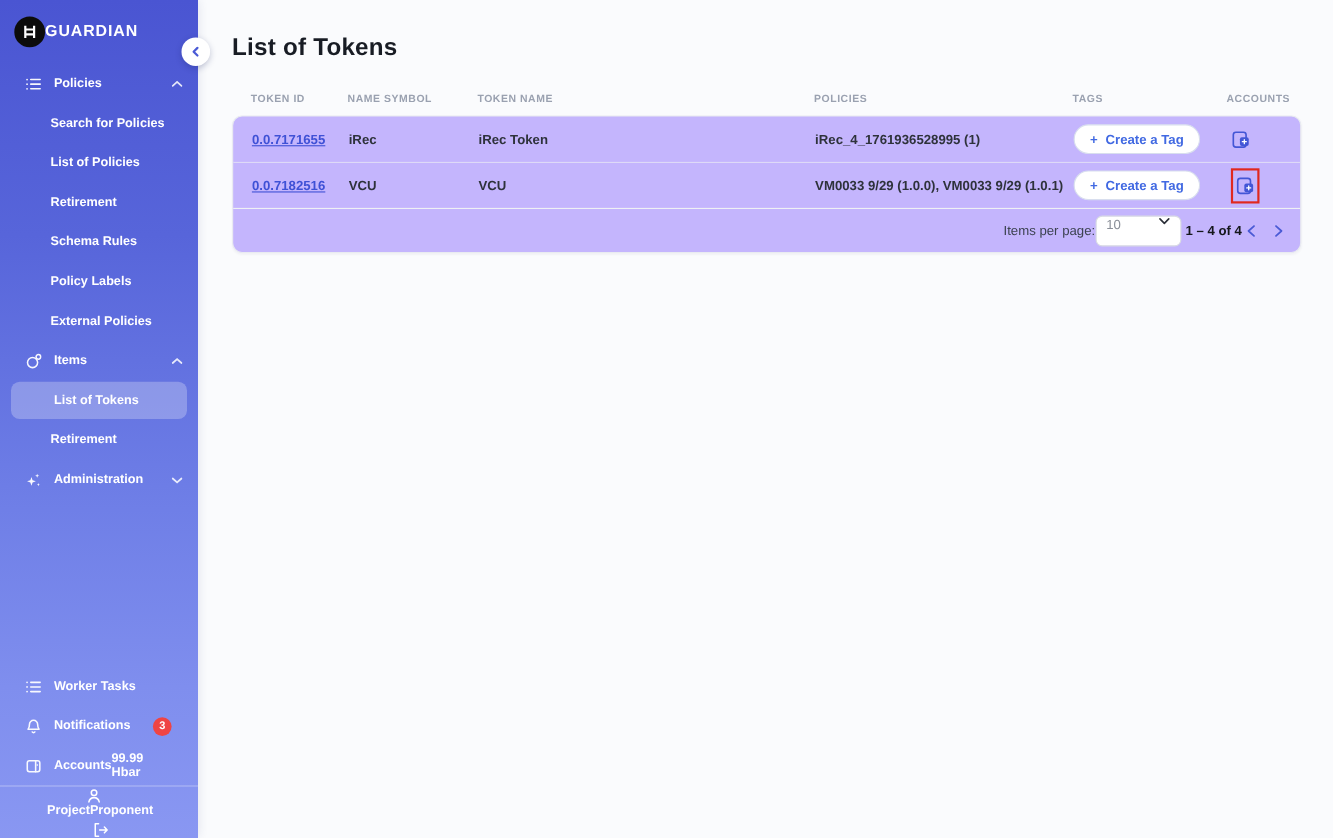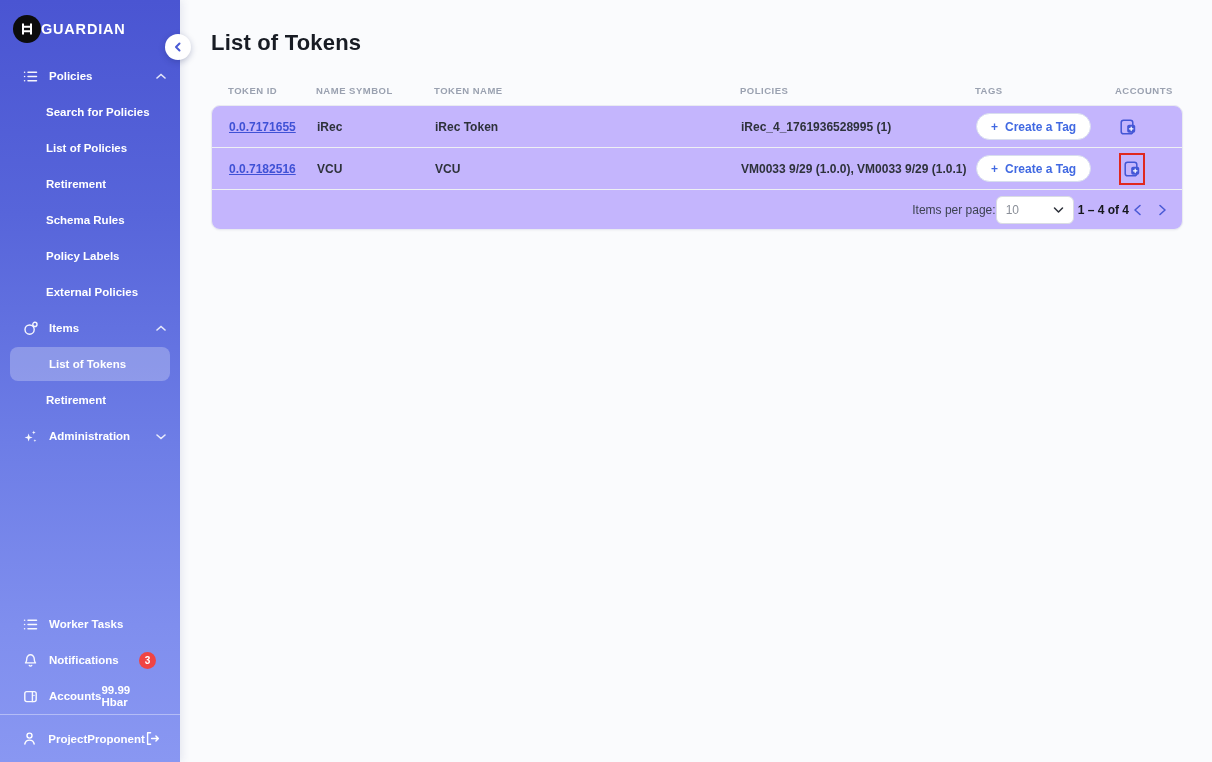--- a/index.html
+++ b/index.html
@@ -33,21 +33,21 @@
     background:rgba(255,255,255,.26); border-radius:8px; }
   .chev { opacity:.85; display:flex; }
 
   .side-bottom { position:absolute; bottom:0; left:0; right:0; }
   .badge { min-width:17px; height:17px; border-radius:9px; background:#EF4444;
     color:#fff; font-size:10px; font-weight:700; display:flex; align-items:center;
     justify-content:center; padding:0 4px; margin-right:10px; }
   .balance { font-size:11.5px; font-weight:700; margin-right:10px; }
   .user-row { display:flex; align-items:center; height:48px; padding:0 20px 0 22px;
     border-top:1px solid rgba(255,255,255,.38); font-size:11.5px; font-weight:700;
-    cursor:pointer; }
+    cursor:pointer;flex-direction:column; }
   .user-row .nicon { width:16px; height:16px; margin-right:11px; display:flex;
     align-items:center; justify-content:center; }
   .user-row .grow { flex:1; }
 
   
   .main { flex:1; padding:30px 29px 0 31px; }
   .page-title { font-size:22px; font-weight:800; color:#181c24; letter-spacing:.2px; }
 
   .grid-cols { display:grid;
     grid-template-columns:88px 118px 306px 235px 140px 1fr; align-items:center; }
@@ -66,21 +66,21 @@
   .acct-cell { display:flex; justify-content:flex-start; padding-left:3px; }
   .acct-btn { background:none; border:none; cursor:pointer; display:flex;
     align-items:center; justify-content:center; padding:0; }
   .hl-box { display:inline-flex; align-items:center; justify-content:center;
     border:2px solid #E0281E; padding:5px 2px; }
 
   .tfoot { height:39px; display:flex; align-items:center; justify-content:flex-end;
     padding:0 15px; border-radius:0 0 9px 9px; }
   .ipp-label { font-size:12px; color:#3c4250; }
   .ipp-select { width:78px; height:28px; border:1px solid #d9dce3; border-radius:6px;
-    background:#fff; display:flex; align-items:center; justify-content:space-between;
+    background:#fff; display:flex; justify-content:space-between;
     padding:0 9px; font-size:12px; color:#8a8f98; cursor:pointer; }
   .range { font-size:12px; font-weight:600; color:#15171c; margin:0 4px; }
   .pager { display:flex; gap:16px; align-items:center; }
   .pager button { background:none; border:none; cursor:pointer; display:flex; padding:0; }
 </style>
 </head>
 <body>
 
 <aside class="sidebar">
   <div class="brand">

